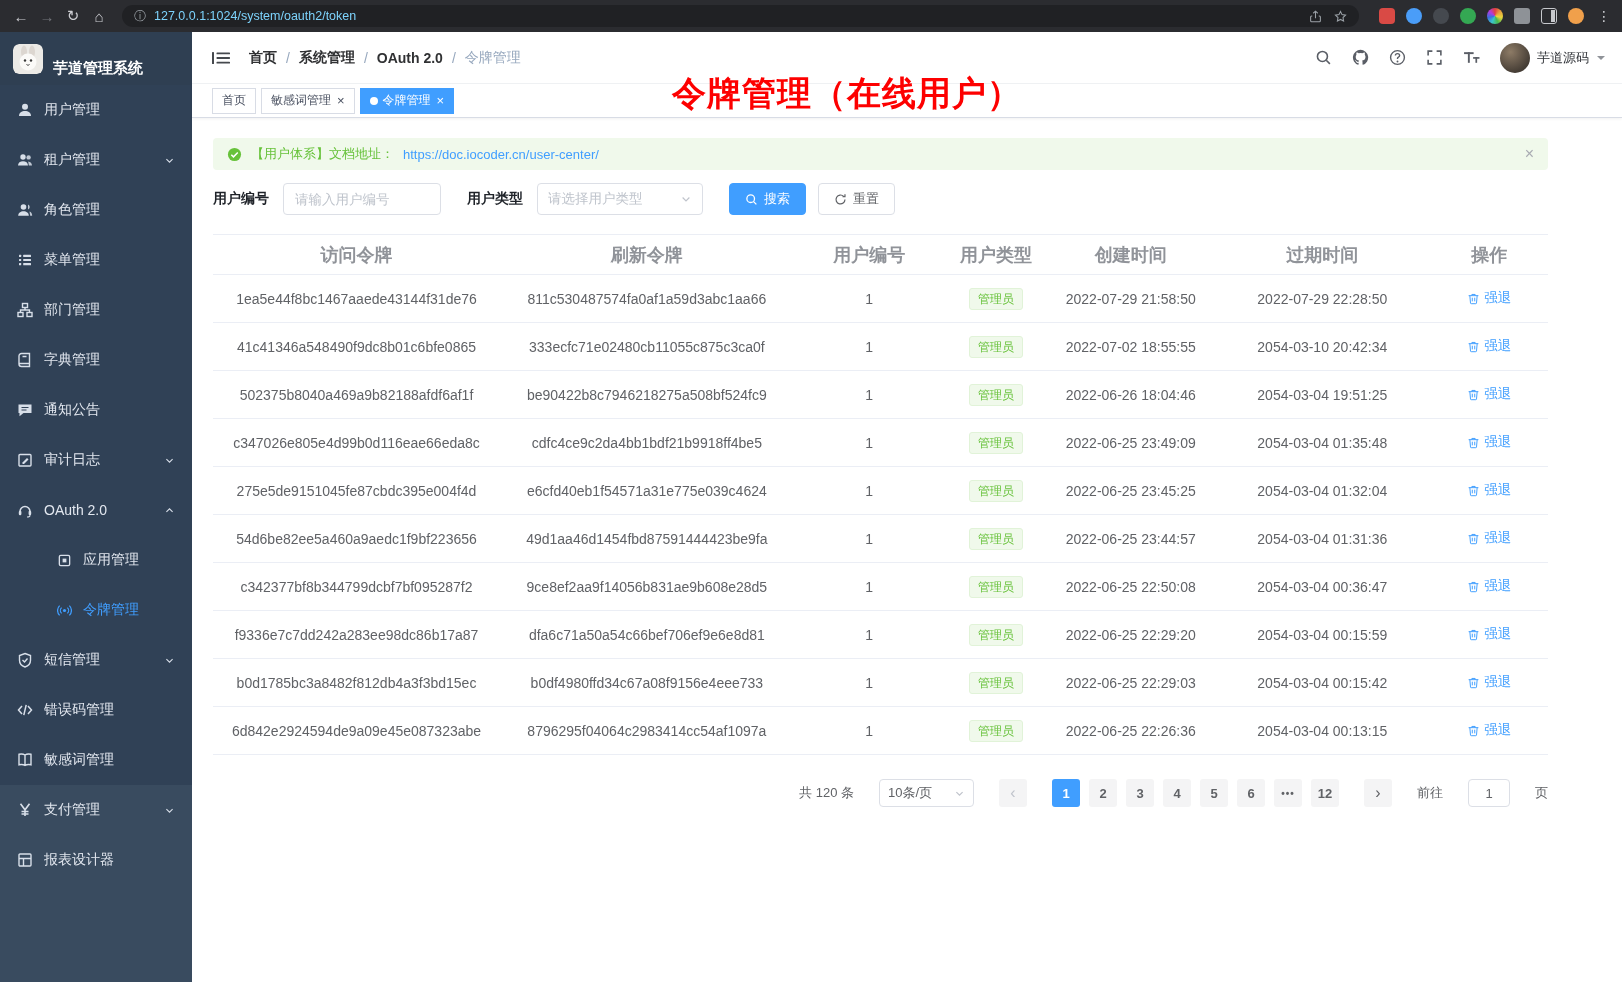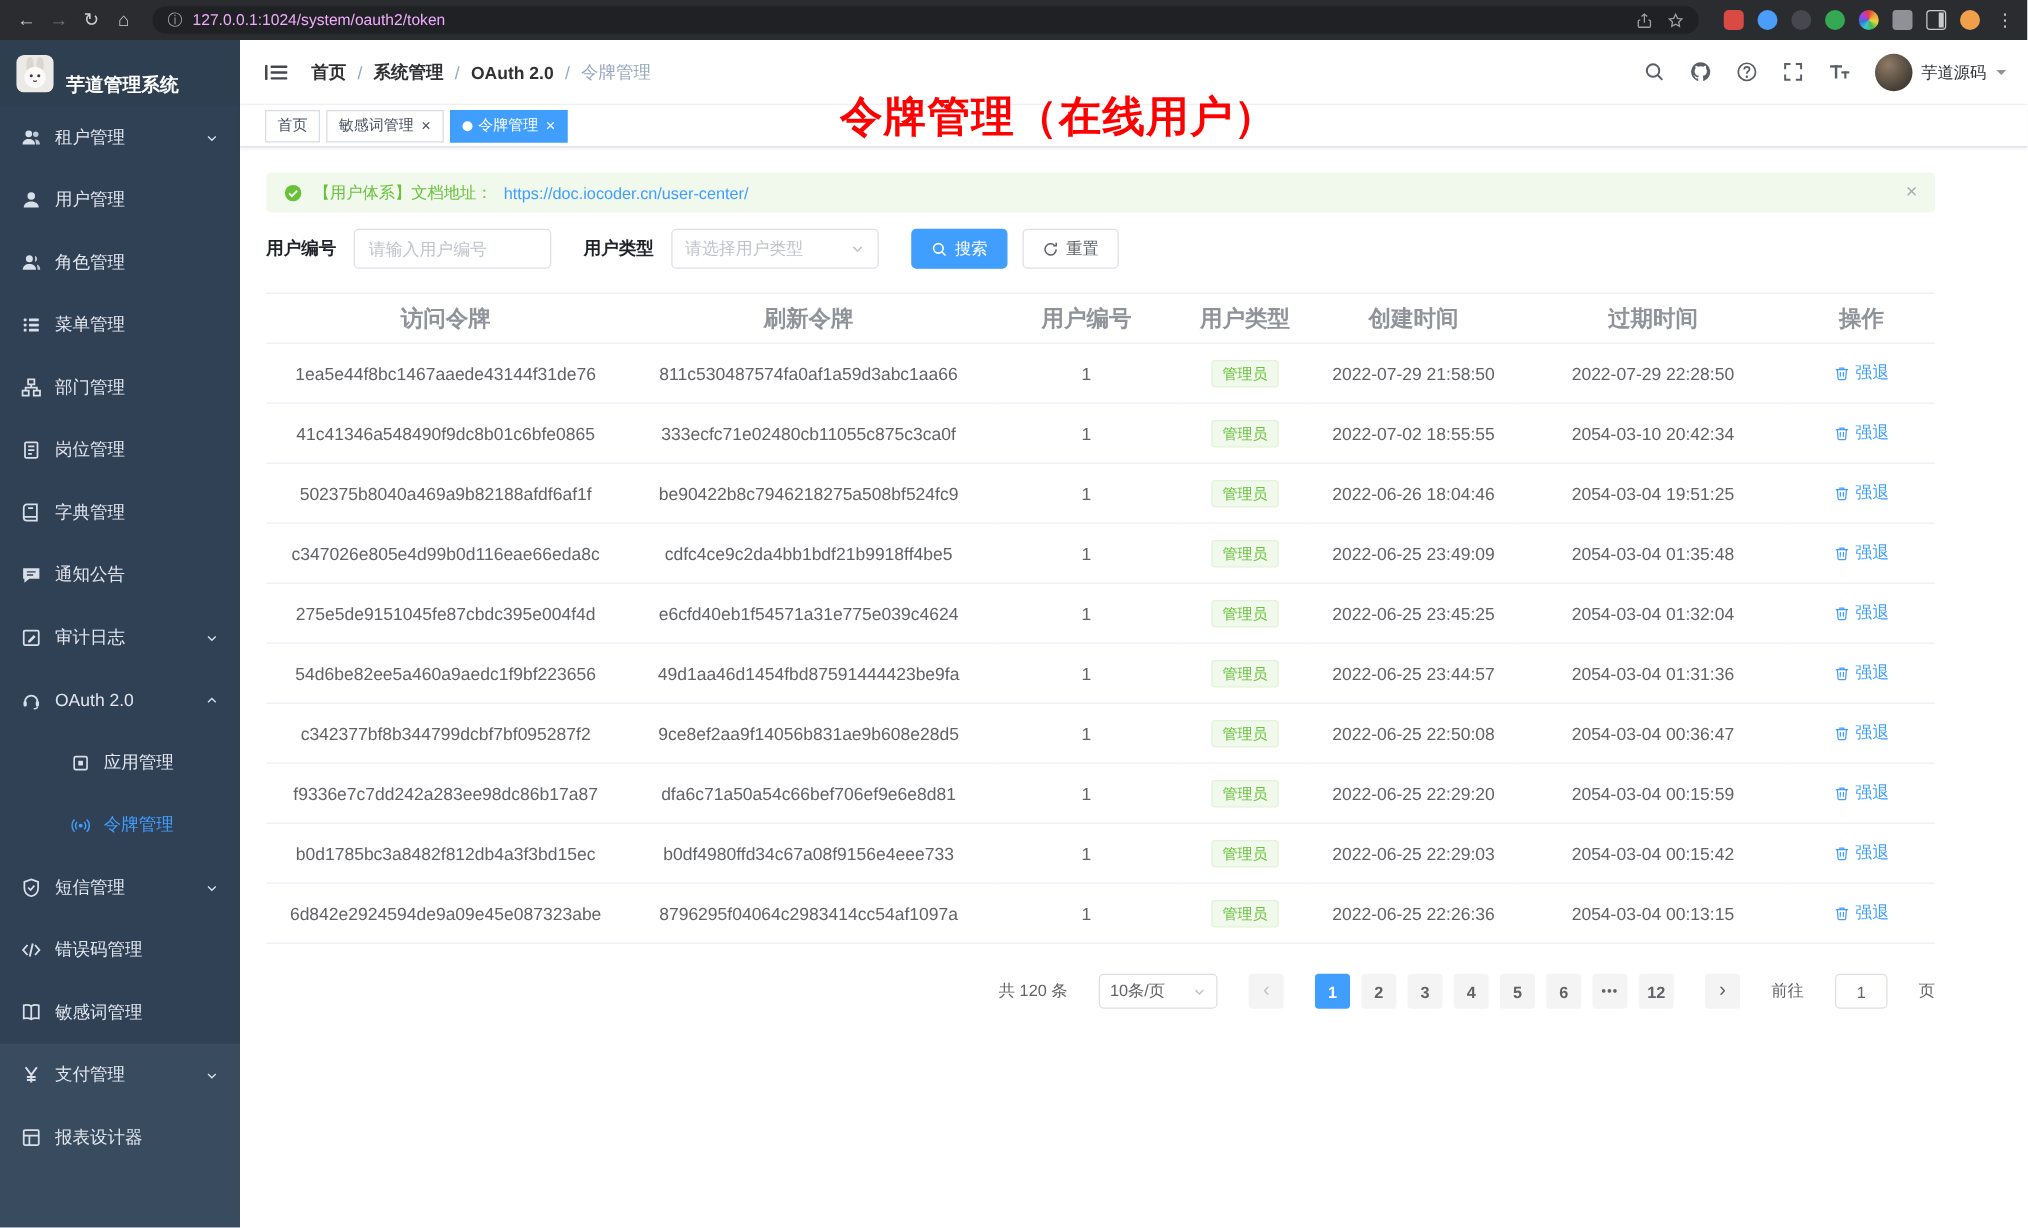--- a/index.html
+++ b/index.html
@@ -7,21 +7,21 @@
 body { font-family:"Liberation Sans","DejaVu Sans",sans-serif; background:#fff; color:#303133; position:relative; overflow:hidden; }
 .icon { display:inline-flex; align-items:center; justify-content:center; }
 .icon svg { width:16px; height:16px; display:block; }
 
 
 .browser-chrome { height:32px; background:#2b2c30; display:flex; align-items:center; padding:0 8px; }
 .bc-btn { width:26px; height:26px; border-radius:50%; display:flex; align-items:center; justify-content:center; color:#cdced2; font-size:15px; cursor:pointer; flex-shrink:0; }
 .bc-btn.disabled { color:#74767b; }
 .url-pill { flex:1; height:22px; margin:0 10px; background:#202124; border-radius:11px; display:flex; align-items:center; gap:8px; padding:0 12px; min-width:0; }
 .url-info { color:#9aa0a6; font-size:12px; }
-.url-text { color:#f0abfc; font-size:12.5px; flex:1; white-space:nowrap; overflow:hidden; }
+.url-text { color:#7dd3fc; font-size:12.5px; flex:1; white-space:nowrap; overflow:hidden; }
 .pill-actions { display:flex; gap:12px; color:#9aa0a6; }
 .pill-actions svg { width:13px; height:13px; }
 .bc-exts { display:flex; align-items:center; gap:11px; padding:0 10px; }
 .ext { width:16px; height:16px; border-radius:50%; flex-shrink:0; cursor:pointer; }
 .ext.red { border-radius:4px; background:#d94a45; }
 .ext.blue { background:#4a9df8; }
 .ext.dark { background:#45494f; }
 .ext.green { background:#34a853; }
 .ext.gear { background:conic-gradient(#e43f3f,#e8a33d,#ead63c,#47b94e,#3bc6c9,#3b6fe0,#b13be0,#e43f3f); }
 .ext.puzzle { background:#8e9297; border-radius:3px; }
@@ -165,41 +165,41 @@
             <circle cx="18" cy="16.5" r="1.2" fill="#3a3a3a"></circle>
             <path d="M13.5 20.5c1 .9 2 .9 3 0" stroke="#3a3a3a" stroke-width="1" fill="none"></path>
           </svg>
       </span>
       <span class="logo-title">芋道管理系统</span>
     </div>
     <nav>
         <div class="menu-item">
           <span class="icon">
             <svg viewBox="0 0 16 16" fill="currentColor">
+              <circle cx="8" cy="4.8" r="3"></circle>
+              <path d="M2 14c0-3.2 2.7-4.9 6-4.9s6 1.7 6 4.9z"></path>
+            </svg>
+          </span>
+          <span class="menu-label">用户管理</span>
+        </div>
+        <div class="menu-item">
+          <span class="icon">
+            <svg viewBox="0 0 16 16" fill="currentColor">
               <circle cx="6" cy="5" r="2.7"></circle>
               <path d="M1 13.6c0-2.9 2.2-4.4 5-4.4s5 1.5 5 4.4z"></path>
               <circle cx="11.6" cy="5.4" r="2.2" opacity=".85"></circle>
               <path d="M11.2 9.4c2.2.3 3.8 1.7 3.8 4.2h-3.2z" opacity=".85"></path>
             </svg>
           </span>
           <span class="menu-label">租户管理</span>
           <span class="icon menu-arrow">
             <svg viewBox="0 0 16 16" fill="none" stroke="currentColor" stroke-width="1.6">
               <path d="M3.5 6l4.5 4.5L12.5 6"></path>
             </svg>
           </span>
-        </div>
-        <div class="menu-item">
-          <span class="icon">
-            <svg viewBox="0 0 16 16" fill="currentColor">
-              <circle cx="8" cy="4.8" r="3"></circle>
-              <path d="M2 14c0-3.2 2.7-4.9 6-4.9s6 1.7 6 4.9z"></path>
-            </svg>
-          </span>
-          <span class="menu-label">用户管理</span>
         </div>
         <div class="menu-item">
           <span class="icon">
             <svg viewBox="0 0 16 16" fill="currentColor">
               <circle cx="6.5" cy="5" r="2.8"></circle>
               <path d="M1.2 13.8c0-3 2.4-4.6 5.3-4.6s5.3 1.6 5.3 4.6z"></path>
               <path d="M11 2.6a2.6 2.6 0 0 1 0 4.9M12.5 9.5c1.7.6 2.7 1.9 2.7 4.3h-2" opacity=".85"></path>
             </svg>
           </span>
           <span class="menu-label">角色管理</span>
@@ -220,29 +220,20 @@
         <div class="menu-item">
           <span class="icon">
             <svg viewBox="0 0 16 16" fill="none" stroke="currentColor" stroke-width="1.4">
               <rect x="5.5" y="1.5" width="5" height="4"></rect>
               <rect x="1" y="10.5" width="5" height="4"></rect>
               <rect x="10" y="10.5" width="5" height="4"></rect>
               <path d="M8 5.5V8M3.5 10.5V8h9v2.5"></path>
             </svg>
           </span>
           <span class="menu-label">部门管理</span>
-        </div>
-        <div class="menu-item">
-          <span class="icon">
-            <svg viewBox="0 0 16 16" fill="none" stroke="currentColor" stroke-width="1.4">
-              <rect x="3" y="1.8" width="10" height="12.4" rx="1"></rect>
-              <path d="M5.5 5h5M5.5 8h5M5.5 11h3"></path>
-            </svg>
-          </span>
-          <span class="menu-label">岗位管理</span>
         </div>
         <div class="menu-item">
           <span class="icon">
             <svg viewBox="0 0 16 16" fill="none" stroke="currentColor" stroke-width="1.4">
               <path d="M4.5 1.5h8v13h-8a2.5 2.5 0 0 1-2.5-2.5V4a2.5 2.5 0 0 1 2.5-2.5z"></path>
               <path d="M2 11.5h10.5M5.5 4.5h4"></path>
             </svg>
           </span>
           <span class="menu-label">字典管理</span>
         </div>

